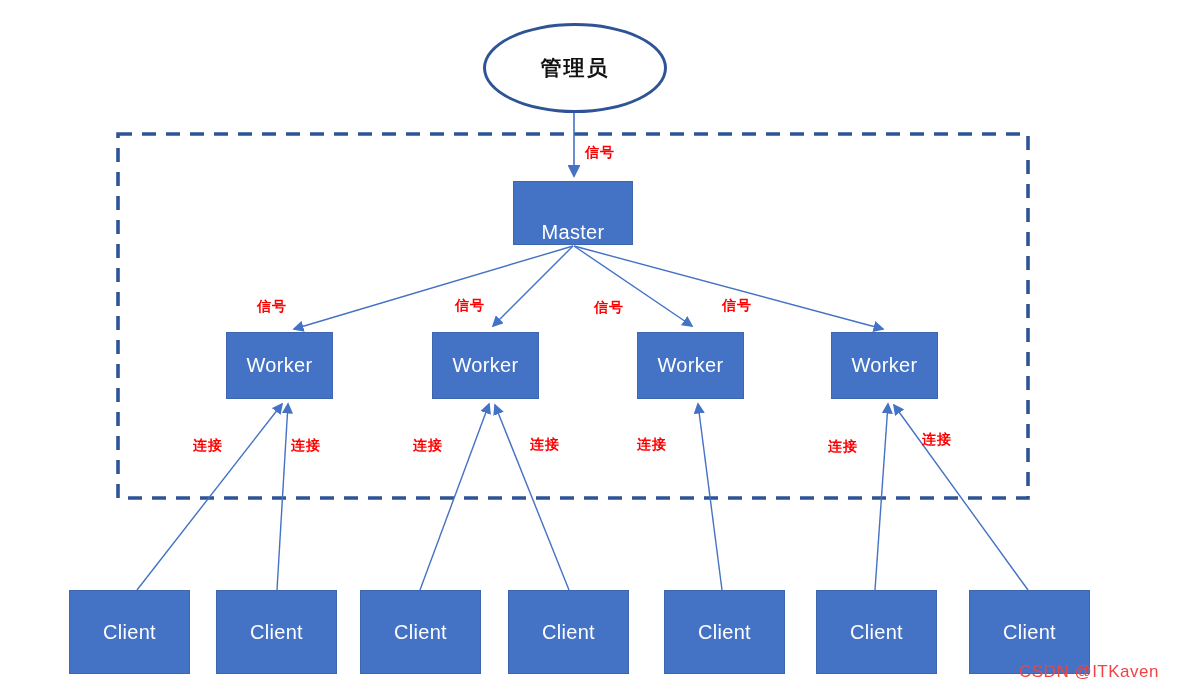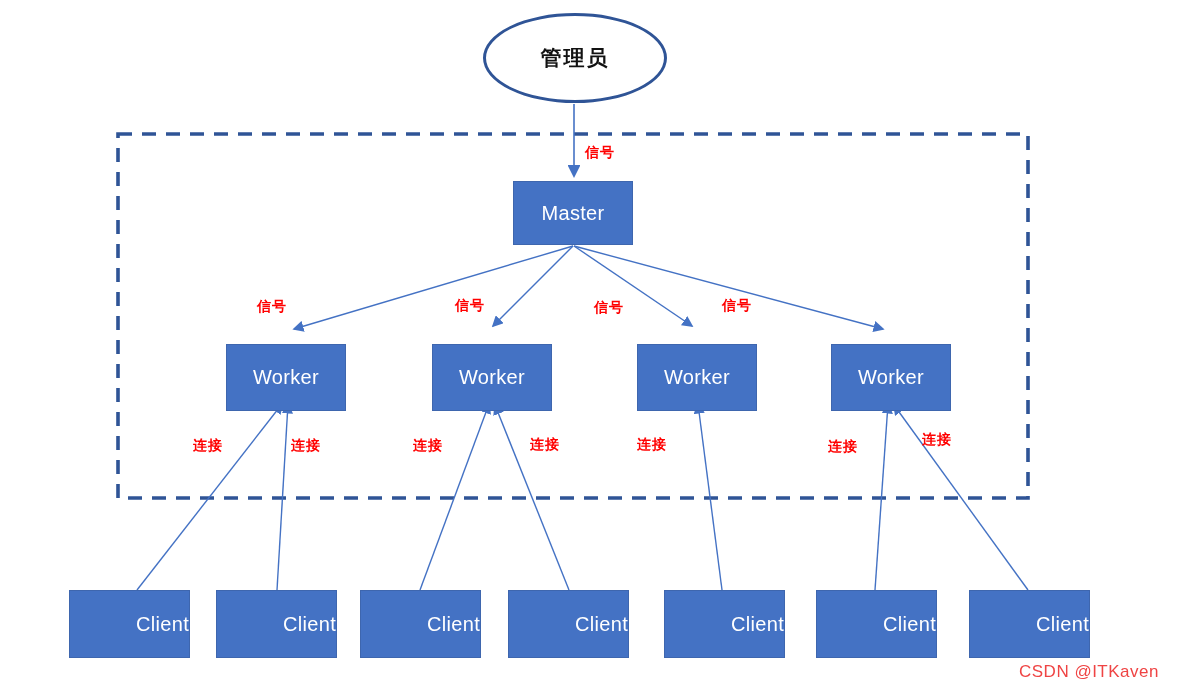--- a/index.html
+++ b/index.html
@@ -26,37 +26,37 @@
     background: #4472C4;
     border: 1px solid #3E66AE;
     box-sizing: border-box;
     display: flex;
     align-items: center;
     justify-content: center;
     color: #ffffff;
     font-size: 20px;
     letter-spacing: 0.3px;
   }
-  .node-master { left: 513px; top: 181px; width: 120px; height: 64px; }
-  .node-worker { top: 344px; width: 120px; height: 67px; }
+  .node-master { left: 513px; top: 181px; width: 120px; height: 64px; align-items: flex-end; }
+  .node-worker { top: 332px; width: 107px; height: 67px; }
   .worker-1 { left: 226px; }
   .worker-2 { left: 432px; }
   .worker-3 { left: 637px; }
   .worker-4 { left: 831px; }
-  .node-client { top: 590px; width: 121px; height: 68px; justify-content: flex-end; }
+  .node-client { top: 590px; width: 121px; height: 84px; }
   .client-1 { left: 69px; }
   .client-2 { left: 216px; }
   .client-3 { left: 360px; }
   .client-4 { left: 508px; }
   .client-5 { left: 664px; }
   .client-6 { left: 816px; }
   .client-7 { left: 969px; }
   .admin-ellipse {
     position: absolute;
-    left: 483px; top: 13px;
+    left: 483px; top: 23px;
     width: 184px; height: 90px;
     border: 3px solid #2F5496;
     border-radius: 50%;
     box-sizing: border-box;
     background: #ffffff;
     display: flex;
     align-items: center;
     justify-content: center;
     color: #111111;
     font-size: 21px;

